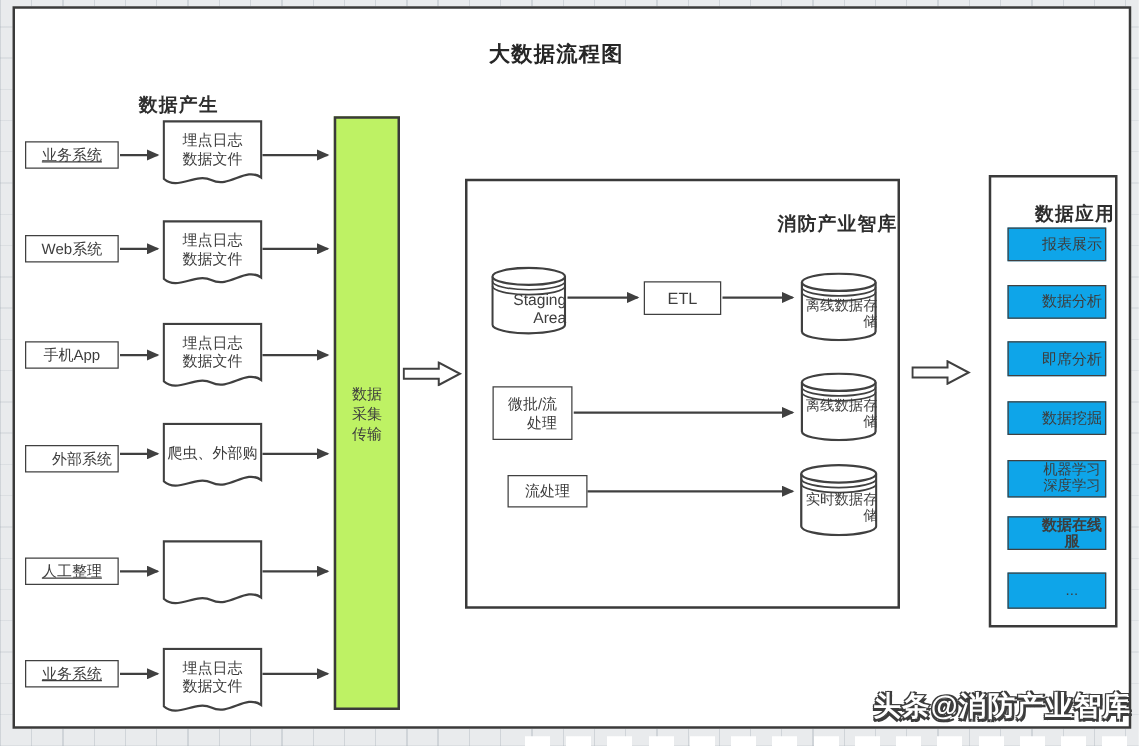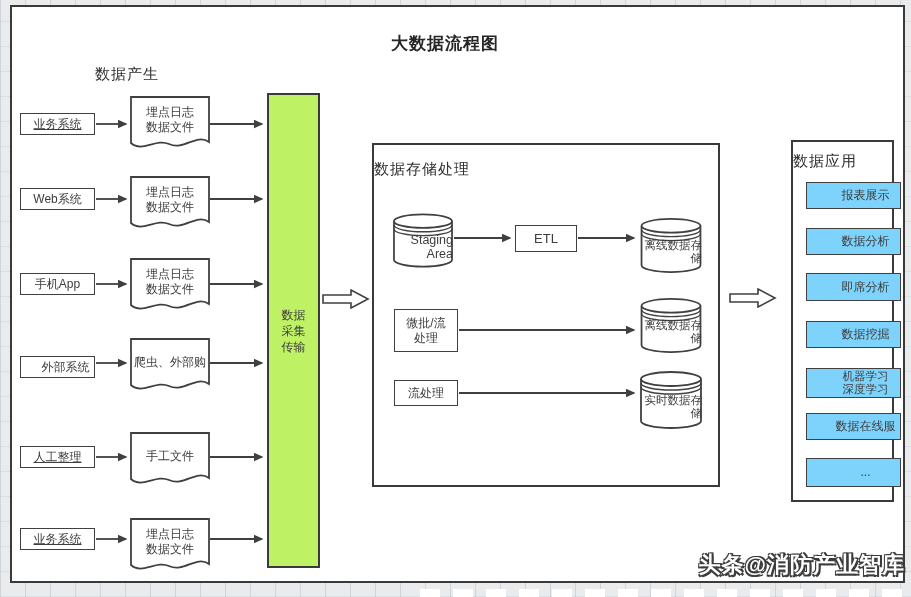--- a/index.html
+++ b/index.html
@@ -17,21 +17,21 @@
   .abs { position: absolute; }
   .frame {
     left:10px; top:5px; width:895px; height:578px;
     border: 2px solid #3a3a3a; background:#fff;
   }
   .page-title {
     left:355px; top:32px; width:180px; text-align:center;
     font-size:17px; font-weight:bold; color:#262626; letter-spacing:1px;
   }
   .section-heading {
-    font-size:15px; font-weight:normal; color:#2e2e2e; text-align:left; letter-spacing:1px;
+    font-size:15px; font-weight:bold; color:#2e2e2e; text-align:right; letter-spacing:1px;margin-top:10px;
   }
   .src-box {
     left:20px; width:75px; height:22px;
     border:1.5px solid #404040; background:#fff;
     display:flex; align-items:center; justify-content:center;
     font-size:12px;
   }
   .src-box.u .lbl { text-decoration: underline; }
   .doc { width:80px; height:58px; left:130px; }
   .doc svg { position:absolute; left:0; top:0; }
@@ -52,22 +52,22 @@
     border:1.5px solid #404040; background:#fff;
     display:flex; align-items:center; justify-content:center;
     font-size:12px; line-height:15px; text-align:center; white-space:pre-line;
   }
   .cyl svg { position:absolute; left:0; top:0; }
   .cyl-label {
     position:absolute; left:0; right:0; text-align:right;
     font-size:11.5px; line-height:13px; white-space:pre-line;
   }
   .app-item {
-    left:806px; width:95px;
-    border:1.5px solid #404040; background:#7dd3fc;
+    left:806px; width:79px;
+    border:1.5px solid #404040; background:#0ea5e9;
     display:flex; align-items:center; justify-content:center;
     font-size:12px; line-height:13px; text-align:center; white-space:pre-line;padding-left:24px;
   }
   .watermark {
     left:640px; top:550px; width:265px; text-align:right;
     font-size:22px; font-weight:bold; letter-spacing:1px;
     color:#ffffff;
     text-shadow: 2px 2px 0 #3c3c3c, -1px -1px 0 #3c3c3c, 1px -1px 0 #3c3c3c,
                  -1px 1px 0 #3c3c3c, 2px -1px 0 #3c3c3c, -1px 2px 0 #3c3c3c;
   }
@@ -85,21 +85,21 @@
 <div class="abs page-title">大数据流程图</div>
 <div class="abs section-heading" style="left:95px;top:65px;width:80px;">数据产生</div>
 
 <div class="abs col-box">
   <div class="col-label">数据
 采集
 传输</div>
 </div>
 
 <div class="abs container-box" style="left:372px;top:143px;width:348px;height:344px;">
-  <div class="container-heading section-heading" style="top:15px;">数据存储处理</div>
+  <div class="container-heading section-heading" style="top:15px;">消防产业智库</div>
 </div>
 
 <div class="abs container-box" style="left:791px;top:140px;width:103px;height:362px;">
   <div class="container-heading section-heading" style="top:10px;">数据应用</div>
 </div>
 
 <svg class="connectors" width="911" height="597" viewBox="0 0 911 597">
   <defs>
     <marker id="ah" markerWidth="11" markerHeight="9" refX="8.5" refY="4.5" orient="auto" markerUnits="userSpaceOnUse">
       <path d="M0,0 L10,4.5 L0,9 z" fill="#404040"></path>
@@ -175,21 +175,20 @@
 <div class="abs doc" style="top:338px;">
   <svg width="80" height="58" viewBox="0 0 80 58">
       <path d="M1,1 L79,1 L79,46 C66,37 54,55 39,48 C26,42 12,57 1,47 Z" fill="#fff" stroke="#404040" stroke-width="1.8"></path>
     </svg>
   <div class="doc-label">爬虫、外部购</div>
 </div>
 <div class="abs doc" style="top:432px;">
   <svg width="80" height="58" viewBox="0 0 80 58">
       <path d="M1,1 L79,1 L79,46 C66,37 54,55 39,48 C26,42 12,57 1,47 Z" fill="#fff" stroke="#404040" stroke-width="1.8"></path>
     </svg>
-  <div class="doc-label">手工文件</div>
 </div>
 <div class="abs doc" style="top:518px;">
   <svg width="80" height="58" viewBox="0 0 80 58">
       <path d="M1,1 L79,1 L79,46 C66,37 54,55 39,48 C26,42 12,57 1,47 Z" fill="#fff" stroke="#404040" stroke-width="1.8"></path>
     </svg>
   <div class="doc-label">埋点日志
 数据文件</div>
 </div>
 
 <div class="abs cyl" style="left:393px;top:213px;width:60px;height:55px;">
@@ -208,48 +207,48 @@
 <div class="abs cyl" style="left:640px;top:218px;width:62px;height:55px;">
   <svg width="62" height="55" viewBox="0 0 62 56">
     <path d="M1,8 L1,48 A30,7 0 0 0 61,48 L61,8" fill="#fff" stroke="#404040" stroke-width="1.8"></path>
     <ellipse cx="31" cy="8" rx="30" ry="7" fill="#fff" stroke="#404040" stroke-width="1.8"></ellipse>
     <path d="M1,12 A30,7 0 0 0 61,12" fill="none" stroke="#404040" stroke-width="1.4"></path>
     <path d="M1,16 A30,7 0 0 0 61,16" fill="none" stroke="#404040" stroke-width="1.4"></path>
   </svg>
   <div class="cyl-label" style="top:21px;">离线数据存储</div>
 </div>
 
-<div class="abs proc-box" style="left:394px;top:309px;width:64px;height:43px;"><span>微批/流
+<div class="abs proc-box" style="left:394px;top:309px;width:64px;height:43px;text-align:right;"><span>微批/流
 处理</span></div>
 
 <div class="abs cyl" style="left:640px;top:298px;width:62px;height:55px;">
   <svg width="62" height="55" viewBox="0 0 62 56">
     <path d="M1,8 L1,48 A30,7 0 0 0 61,48 L61,8" fill="#fff" stroke="#404040" stroke-width="1.8"></path>
     <ellipse cx="31" cy="8" rx="30" ry="7" fill="#fff" stroke="#404040" stroke-width="1.8"></ellipse>
     <path d="M1,12 A30,7 0 0 0 61,12" fill="none" stroke="#404040" stroke-width="1.4"></path>
     <path d="M1,16 A30,7 0 0 0 61,16" fill="none" stroke="#404040" stroke-width="1.4"></path>
   </svg>
   <div class="cyl-label" style="top:21px;">离线数据存储</div>
 </div>
 
-<div class="abs proc-box" style="left:394px;top:380px;width:64px;height:26px;"><span>流处理</span></div>
+<div class="abs proc-box" style="left:406px;top:380px;width:64px;height:26px;"><span>流处理</span></div>
 
 <div class="abs cyl" style="left:640px;top:371px;width:62px;height:58px;">
   <svg width="62" height="58" viewBox="0 0 62 58">
     <path d="M1,8 L1,50 A30,7 0 0 0 61,50 L61,8" fill="#fff" stroke="#404040" stroke-width="1.8"></path>
     <ellipse cx="31" cy="8" rx="30" ry="7" fill="#fff" stroke="#404040" stroke-width="1.8"></ellipse>
     <path d="M1,12 A30,7 0 0 0 61,12" fill="none" stroke="#404040" stroke-width="1.4"></path>
     <path d="M1,16 A30,7 0 0 0 61,16" fill="none" stroke="#404040" stroke-width="1.4"></path>
   </svg>
   <div class="cyl-label" style="top:23px;">实时数据存储</div>
 </div>
 
 <div class="abs app-item" style="top:182px;height:27px;"><span>报表展示</span></div>
 <div class="abs app-item" style="top:228px;height:27px;"><span>数据分析</span></div>
 <div class="abs app-item" style="top:273px;height:28px;"><span>即席分析</span></div>
 <div class="abs app-item" style="top:321px;height:27px;"><span>数据挖掘</span></div>
 <div class="abs app-item" style="top:368px;height:30px;font-size:11.5px;"><span>机器学习
 深度学习</span></div>
-<div class="abs app-item" style="top:413px;height:27px;"><span>数据在线服</span></div>
+<div class="abs app-item" style="top:413px;height:27px;font-weight:bold;"><span>数据在线服</span></div>
 <div class="abs app-item" style="top:458px;height:29px;"><span>...</span></div>
 
 <div class="abs watermark">头条@消防产业智库</div>
 <div class="abs watermark-partial"></div>
 
 </body></html>

